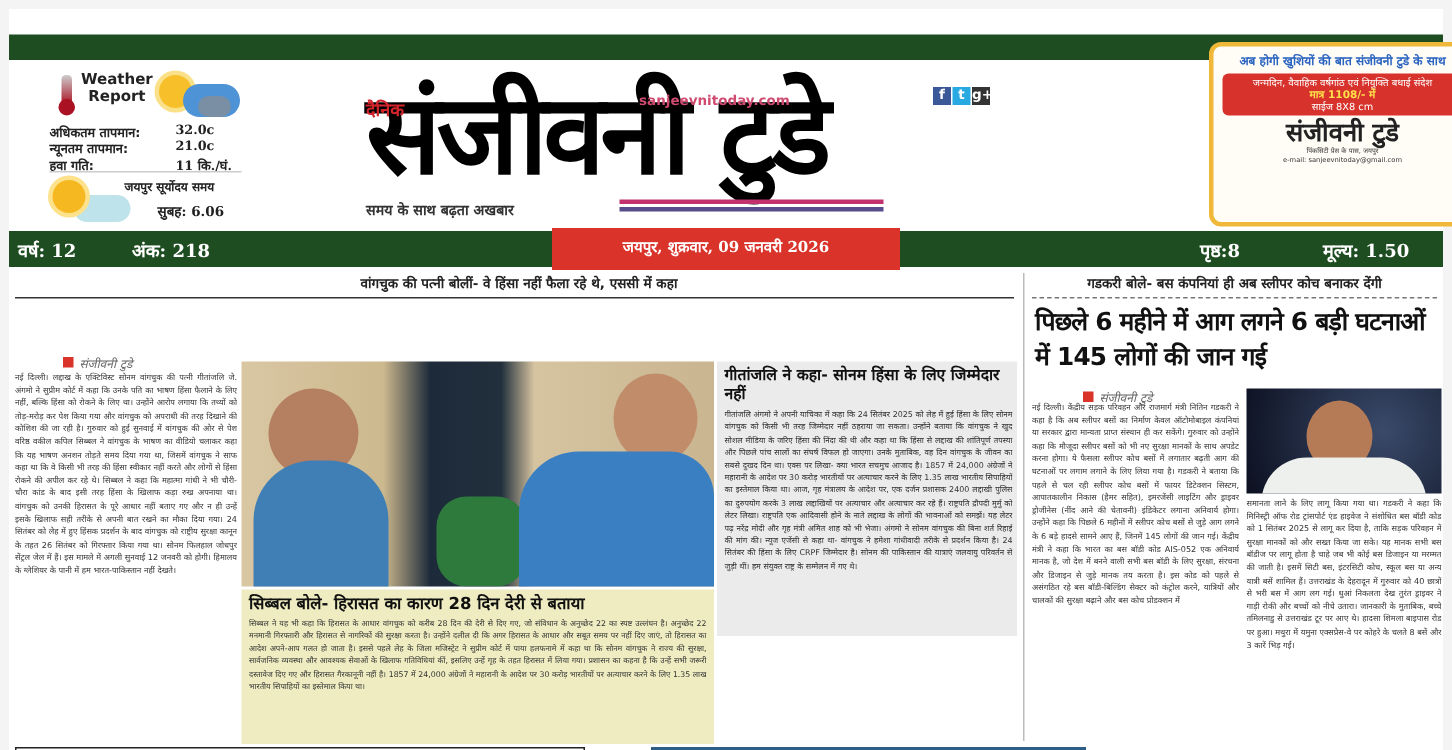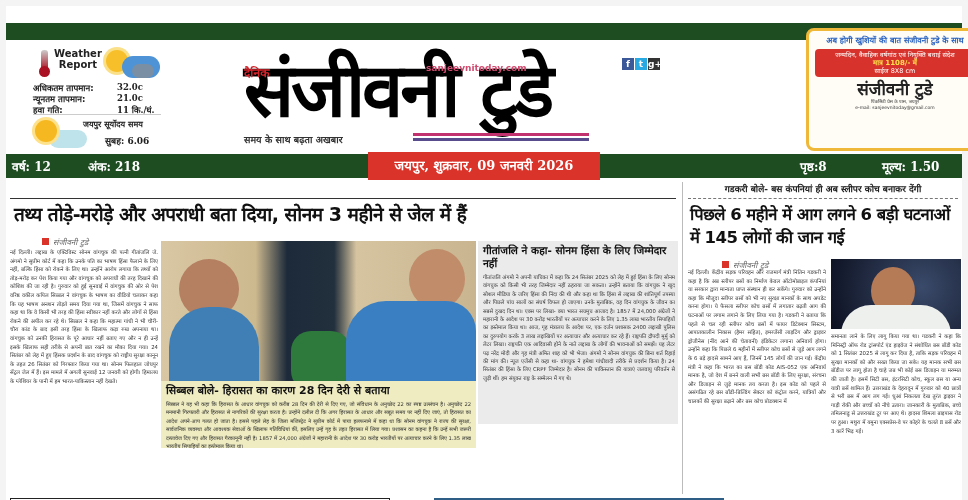--- a/index.html
+++ b/index.html
@@ -33,21 +33,21 @@
   .dainik { position: absolute; left: 238px; top: 58px; color: #d2242b; font-size: 12px; font-weight: bold; }
   .brand { position: absolute; left: 238px; top: 44px; font-family: "DejaVu Sans", sans-serif; font-size: 74px; font-weight: bold; letter-spacing: -3px; line-height: 80px; color: #000; }
   .website { position: absolute; left: 420px; top: 57px; color: #d04b6f; font-size: 9px; font-weight: bold; }
   .social { position: absolute; left: 616px; top: 52px; display: flex; gap: 1px; }
   .social span { display: inline-block; width: 12px; height: 12px; font-size: 9px; font-weight: bold; color: #fff; text-align: center; line-height: 12px; }
   .fb { background: #3b5998; } .tw { background: #29a9e1; } .gp { background: #333; }
   .tagline { position: absolute; left: 238px; top: 127px; font-size: 9.5px; font-weight: bold; color: #333; }
   .tag-lines { position: absolute; left: 407px; top: 127px; width: 176px; }
   .tag-lines div { height: 3px; margin-bottom: 2px; }
   .tl1 { background: #c2326e; } .tl2 { background: #594c8c; }
-  .date-box { position: absolute; left: 362px; top: 146px; width: 232px; height: 28px; background: #d9332a; color: #fff; font-size: 13px; font-weight: bold; text-align: center; line-height: 28px; font-family: "DejaVu Serif", serif; }
+  .date-box { position: absolute; left: 362px; top: 146px; width: 232px; height: 28px; background: #d9332a; color: #fff; font-size: 10px; font-weight: bold; text-align: center; line-height: 28px; font-family: "DejaVu Serif", serif; }
 
   .ad { position: absolute; left: 800px; top: 22px; width: 178px; height: 123px; border: 3px solid #f0b838; border-radius: 8px; background: #fffdf6; overflow: hidden; }
   .ad-head { color: #2c64c1; font-size: 8px; font-weight: bold; text-align: center; margin-top: 5px; line-height: 10px; }
   .ad-red { margin: 3px 6px 0; background: #d7322b; border-radius: 4px; color: #fff; font-size: 6.5px; text-align: center; padding: 2px 2px; line-height: 8px; }
   .ad-red .price { color: #ffe14a; font-weight: bold; font-size: 7px; }
   .ad-brand { font-size: 17px; font-weight: bold; text-align: center; line-height: 20px; margin-top: 2px; }
   .ad-foot { font-size: 4.5px; text-align: center; color: #333; line-height: 6px; }
 
   
   .kicker { position: absolute; font-size: 9px; font-weight: bold; color: #222; text-align: center; }
@@ -129,37 +129,37 @@
     <div class="ad-foot red">e-mail: sanjeevnitoday@gmail.com</div>
   </div>
 
   <div class="green-bar"></div>
   <div class="bar-text" style="left:6px">वर्ष: 12</div>
   <div class="bar-text" style="left:82px">अंक: 218</div>
   <div class="bar-text" style="left:794px">पृष्ठ:8</div>
   <div class="bar-text" style="left:876px">मूल्य: 1.50</div>
   <div class="date-box">जयपुर, शुक्रवार, 09 जनवरी 2026</div>
 
+  <div class="kicker" style="left:140px; top:176px; width:400px;">वांगचुक की पत्नी बोलीं- वे हिंसा नहीं फैला रहे थे, एससी में कहा</div>
   <div class="rule" style="left:4px; top:192px; width:666px;"></div>
-  <div class="headline" style="left:8px; top:196px; font-size:19px; width:670px; line-height:24px;">तथ्य तोड़े-मरोड़े और अपराधी बता दिया, सोनम 3 महीने से जेल में हैं</div>
 
   <div class="byline" style="left:36px; top:230px;">
     <span class="sq"></span>
     <span>संजीवनी टुडे</span>
   </div>
   <div class="body-text" style="left:4px; top:242px; width:148px; height:246px;">नई दिल्ली। लद्दाख के एक्टिविस्ट सोनम वांगचुक की पत्नी गीतांजलि जे. अंगमो ने सुप्रीम कोर्ट में कहा कि उनके पति का भाषण हिंसा फैलाने के लिए नहीं, बल्कि हिंसा को रोकने के लिए था। उन्होंने आरोप लगाया कि तथ्यों को तोड़-मरोड़ कर पेश किया गया और वांगचुक को अपराधी की तरह दिखाने की कोशिश की जा रही है। गुरुवार को हुई सुनवाई में वांगचुक की ओर से पेश वरिष्ठ वकील कपिल सिब्बल ने वांगचुक के भाषण का वीडियो चलाकर कहा कि यह भाषण अनशन तोड़ते समय दिया गया था, जिसमें वांगचुक ने साफ कहा था कि वे किसी भी तरह की हिंसा स्वीकार नहीं करते और लोगों से हिंसा रोकने की अपील कर रहे थे। सिब्बल ने कहा कि महात्मा गांधी ने भी चौरी-चौरा कांड के बाद इसी तरह हिंसा के खिलाफ कड़ा रुख अपनाया था। वांगचुक को उनकी हिरासत के पूरे आधार नहीं बताए गए और न ही उन्हें इसके खिलाफ सही तरीके से अपनी बात रखने का मौका दिया गया। 24 सितंबर को लेह में हुए हिंसक प्रदर्शन के बाद वांगचुक को राष्ट्रीय सुरक्षा कानून के तहत 26 सितंबर को गिरफ्तार किया गया था। सोनम फिलहाल जोधपुर सेंट्रल जेल में हैं। इस मामले में अगली सुनवाई 12 जनवरी को होगी। हिमालय के ग्लेशियर के पानी में हम भारत-पाकिस्तान नहीं देखते।</div>
 
   <div class="photo" style="left:155px; top:235px; width:315px; height:150px; background:linear-gradient(90deg,#d9c7a4 0%,#cdb98e 30%,#1c2a3a 40%,#22303d 55%,#d6c4a0 62%,#c9b590 100%);">
     <div style="position:absolute;left:18px;top:18px;width:60px;height:60px;border-radius:50%;background:#b57f62;"></div>
     <div style="position:absolute;left:8px;top:66px;width:90px;height:90px;border-radius:40px 40px 0 0;background:#3f7fb5;"></div>
     <div style="position:absolute;left:130px;top:90px;width:60px;height:60px;border-radius:20px;background:#2d7a3c;"></div>
     <div style="position:absolute;left:248px;top:8px;width:56px;height:60px;border-radius:50%;background:#c18c6a;"></div>
     <div style="position:absolute;left:185px;top:60px;width:130px;height:95px;border-radius:40px 30px 0 0;background:#3a7fc2;"></div>
   </div>
-  <div class="caption-box" style="left:155px; top:375px; width:315px; height:67px;">
+  <div class="caption-box" style="left:155px; top:387px; width:315px; height:103px;">
     <div class="box-title" style="padding:3px 5px 1px;">सिब्बल बोले- हिरासत का कारण 28 दिन देरी से बताया</div>
     <div class="body-text" style="left:5px; top:19px; width:305px; height:74px; font-size:5.2px; line-height:8.4px;">सिब्बल ने यह भी कहा कि हिरासत के आधार वांगचुक को करीब 28 दिन की देरी से दिए गए, जो संविधान के अनुच्छेद 22 का स्पष्ट उल्लंघन है। अनुच्छेद 22 मनमानी गिरफ्तारी और हिरासत से नागरिकों की सुरक्षा करता है। उन्होंने दलील दी कि अगर हिरासत के आधार और सबूत समय पर नहीं दिए जाएं, तो हिरासत का आदेश अपने-आप गलत हो जाता है। इससे पहले लेह के जिला मजिस्ट्रेट ने सुप्रीम कोर्ट में पाया हलफनामे में कहा था कि सोनम वांगचुक ने राज्य की सुरक्षा, सार्वजनिक व्यवस्था और आवश्यक सेवाओं के खिलाफ गतिविधियां कीं, इसलिए उन्हें गृह के तहत हिरासत में लिया गया। प्रशासन का कहना है कि उन्हें सभी जरूरी दस्तावेज दिए गए और हिरासत गैरकानूनी नहीं है। 1857 में 24,000 अंग्रेजों ने महारानी के आदेश पर 30 करोड़ भारतीयों पर अत्याचार करने के लिए 1.35 लाख भारतीय सिपाहियों का इस्तेमाल किया था।</div>
   </div>
 
   <div class="grey-box" style="left:472px; top:235px; width:200px; height:183px;">
     <div class="box-title" style="padding:3px 5px 2px; font-size:10.5px;">गीतांजलि ने कहा- सोनम हिंसा के लिए जिम्मेदार नहीं</div>
     <div class="body-text" style="left:5px; top:32px; width:192px; height:212px; font-size:5.3px; line-height:8.4px;">गीतांजलि अंगमो ने अपनी याचिका में कहा कि 24 सितंबर 2025 को लेह में हुई हिंसा के लिए सोनम वांगचुक को किसी भी तरह जिम्मेदार नहीं ठहराया जा सकता। उन्होंने बताया कि वांगचुक ने खुद सोशल मीडिया के जरिए हिंसा की निंदा की थी और कहा था कि हिंसा से लद्दाख की शांतिपूर्ण तपस्या और पिछले पांच सालों का संघर्ष विफल हो जाएगा। उनके मुताबिक, वह दिन वांगचुक के जीवन का सबसे दुखद दिन था। एक्स पर लिखा- क्या भारत सचमुच आजाद है। 1857 में 24,000 अंग्रेजों ने महारानी के आदेश पर 30 करोड़ भारतीयों पर अत्याचार करने के लिए 1.35 लाख भारतीय सिपाहियों का इस्तेमाल किया था। आज, गृह मंत्रालय के आदेश पर, एक दर्जन प्रशासक 2400 लद्दाखी पुलिस का दुरुपयोग करके 3 लाख लद्दाखियों पर अत्याचार और अत्याचार कर रहे हैं। राष्ट्रपति द्रौपदी मुर्मु को लेटर लिखा। राष्ट्रपति एक आदिवासी होने के नाते लद्दाख के लोगों की भावनाओं को समझें। यह लेटर पढ़ नरेंद्र मोदी और गृह मंत्री अमित शाह को भी भेजा। अंगमो ने सोनम वांगचुक की बिना शर्त रिहाई की मांग की। न्यूज एजेंसी से कहा था- वांगचुक ने हमेशा गांधीवादी तरीके से प्रदर्शन किया है। 24 सितंबर की हिंसा के लिए CRPF जिम्मेदार है। सोनम की पाकिस्तान की यात्राएं जलवायु परिवर्तन से जुड़ी थीं। हम संयुक्त राष्ट्र के सम्मेलन में गए थे।</div>
   </div>
 
   <div class="col-line" style="left:676px; top:176px; height:312px;"></div>

